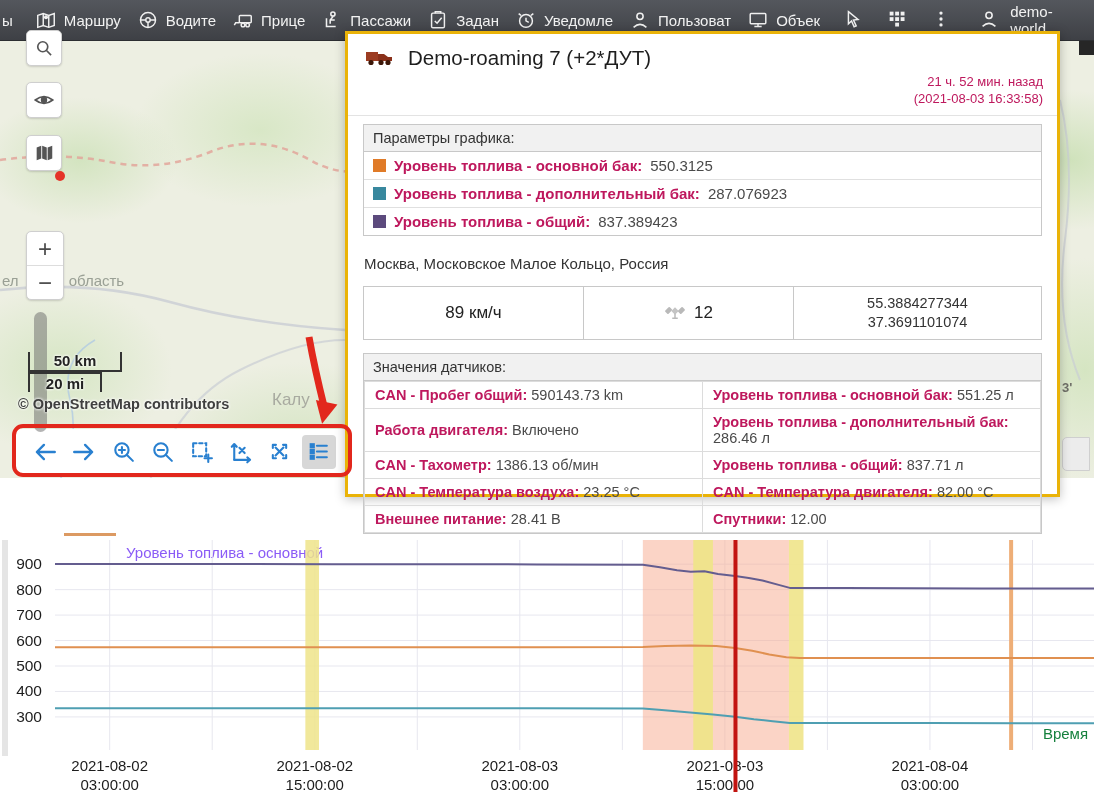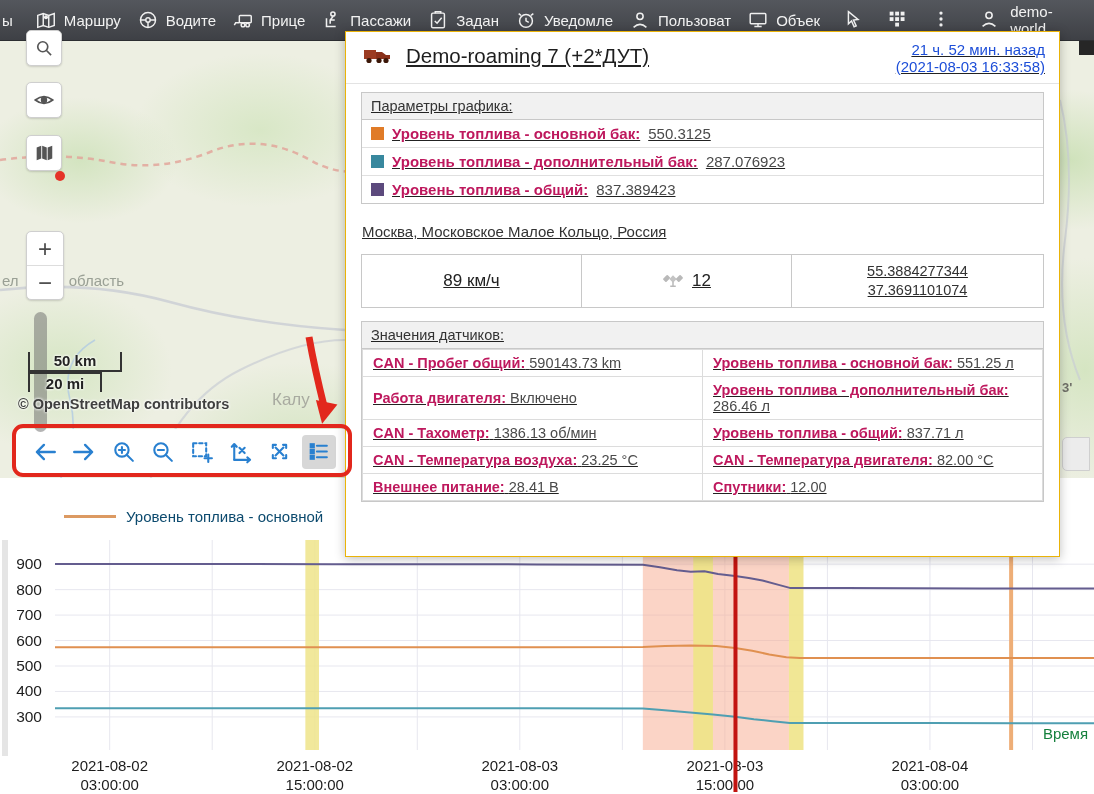--- a/index.html
+++ b/index.html
@@ -63,35 +63,35 @@
   
   .anno-rect{position:absolute;left:12px;top:424px;width:340px;height:53px;border:4px solid #e2271c;
              border-radius:11px;z-index:6;pointer-events:none;box-sizing:border-box;}
   .anno-arrow{position:absolute;left:290px;top:330px;z-index:6;pointer-events:none;}
 
   
   .chart{position:absolute;left:0;top:478px;width:1094px;height:316px;background:#fff;z-index:2;}
   .left-strip{position:absolute;left:2px;top:62px;width:6px;height:216px;background:#dedede;opacity:.8;}
   .legend{position:absolute;left:64px;top:30px;display:flex;align-items:center;gap:10px;cursor:pointer;}
   .legend-line{width:52px;height:3px;}
-  .legend-text{font-size:15px;color:#0c4a6e;white-space:nowrap;}
+  .legend-text{font-size:15px;color:#8b5cf6;white-space:nowrap;margin-top:36px;}
   #chart-svg{position:absolute;left:0;top:0;z-index:3;pointer-events:none;}
   #y-labels{position:absolute;left:0;top:0;width:48px;z-index:2;}
   .ytick{position:absolute;right:6px;width:42px;text-align:right;font-size:15.5px;color:#1d1d1d;}
   #x-labels{position:absolute;left:0;top:0;z-index:2;}
   .xtick{position:absolute;width:160px;text-align:center;font-size:15px;line-height:19px;color:#1d1d1d;}
   .time-label{position:absolute;right:6px;top:247px;font-size:15px;color:#15803d;z-index:2;}
 
   
-  .popup{position:absolute;left:345px;top:31px;width:715px;height:526px;background:#fff;
-         border:1px solid #eab308;box-shadow:0 2px 10px rgba(0,0,0,.25);z-index:5;
-         box-sizing:border-box;color:#222;text-decoration:underline;}
+  .popup{position:absolute;left:345px;top:31px;width:715px;height:466px;background:#fff;
+         border:3px solid #eab308;box-shadow:0 2px 10px rgba(0,0,0,.25);z-index:5;
+         box-sizing:border-box;color:#222;}
   .pp-header{display:flex;align-items:flex-start;padding:9px 14px 8px 16px;border-bottom:1px solid #e3e3e3;}
   .pp-title{font-size:20.5px;color:#1e1e1e;margin-left:12px;margin-top:3px;flex:1;}
-  .pp-time{text-align:right;font-size:15px;line-height:17px;color:#1d4ed8;white-space:nowrap;}
+  .pp-time{text-align:right;font-size:13px;line-height:17px;color:#be185d;white-space:nowrap;margin-top:30px;}
   .pp-box{margin:8px 15px 0;border:1px solid #c8c8c8;}
   .pp-box-head{background:#f1f1f1;border-bottom:1px solid #c8c8c8;padding:5px 9px;font-size:14.5px;color:#333;}
   .param-row{display:flex;align-items:center;gap:8px;padding:5px 9px;border-bottom:1px solid #e0e0e0;}
   .param-row:last-child{border-bottom:none;}
   .sq{width:13px;height:13px;flex:0 0 13px;}
   .lb{font-weight:bold;font-size:14.5px;color:#be185d;}
   .vl{font-size:14.5px;color:#4a4a4a;}
   .pp-address{margin:19px 16px 0;font-size:15px;color:#333;}
   .pp-geo{margin:13px 16px 0;display:flex;align-items:center;gap:8px;font-size:15px;color:#333;}
   .pp-info{margin:14px 15px 0;border:1px solid #c8c8c8;display:flex;height:52px;}

